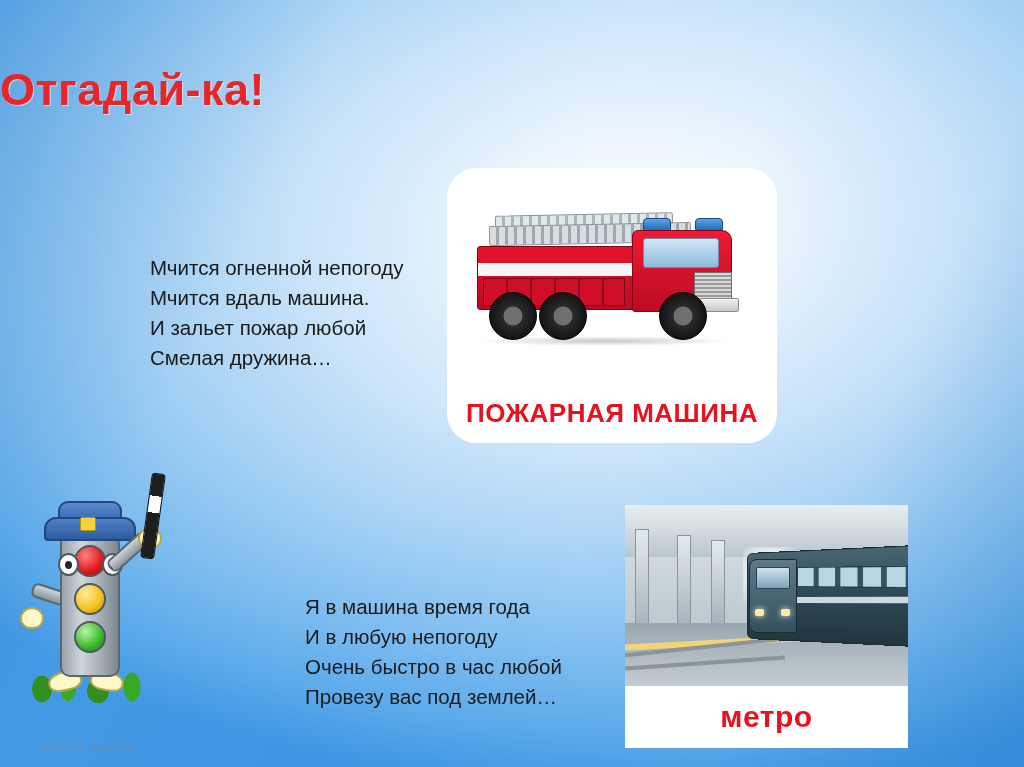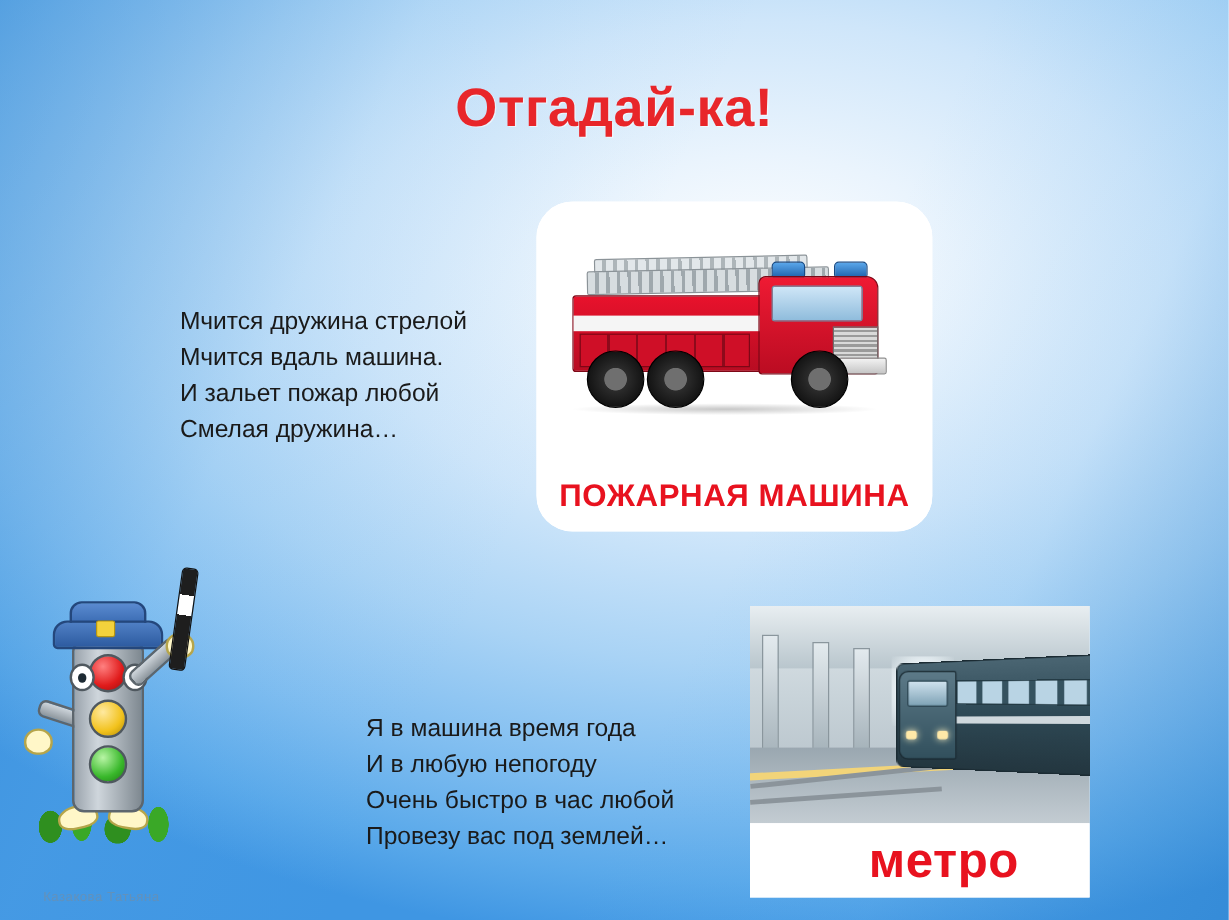--- a/index.html
+++ b/index.html
@@ -33,21 +33,21 @@
     inset: 0;
     z-index: 3;
   }
 
   
   .title {
     position: absolute;
     top: 64px;
     left: 0;
     width: 1024px;
-    text-align: center;
+    text-align: left;
     font-size: 45px;
     font-weight: bold;
     color: #e8262a;
     letter-spacing: 0.5px;
     text-shadow: 1px 1px 0 rgba(255,255,255,0.55);
   }
 
   
   .riddle {
     position: absolute;
@@ -190,21 +190,21 @@
     height: 59px;
     display: flex;
     align-items: center;
     justify-content: center;
     color: #e8121f;
     font-weight: bold;
     letter-spacing: 0.5px;
     background: #ffffff;
   }
   .card-fire .card-caption { font-size: 26px; }
-  .card-metro .card-caption { font-size: 41px; height: 62px; padding-left: 20px; }
+  .card-metro .card-caption { font-size: 30px; height: 62px; }
 
   
   .metro-scene {
     position: absolute;
     left: 0; top: 0;
     width: 283px; height: 181px;
     background: linear-gradient(#dfe6ea 0%, #c9d4da 40%, #aebac2 100%);
     overflow: hidden;
   }
   .mt-ceiling {
@@ -427,21 +427,21 @@
   }
 </style>
 </head>
 <body>
 
 <div class="slide">
   <div class="slide-inner">
 
     <div class="title">Отгадай-ка!</div>
 
-    <div class="riddle riddle-1">Мчится дружина стрелой
+    <div class="riddle riddle-1">Мчится огненной непогоду
 Мчится вдаль машина.
 И зальет пожар любой
 Смелая дружина…</div>
 
     <div class="riddle riddle-2">Я в машина время года
 И в любую непогоду
 Очень быстро в час любой
 Провезу вас под землей…</div>
 
     <div class="card card-fire">

